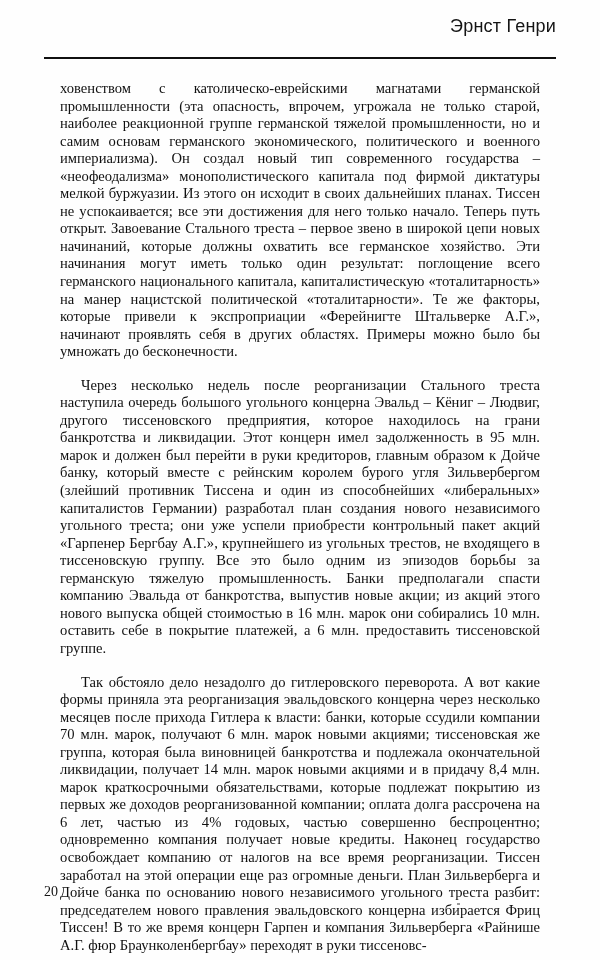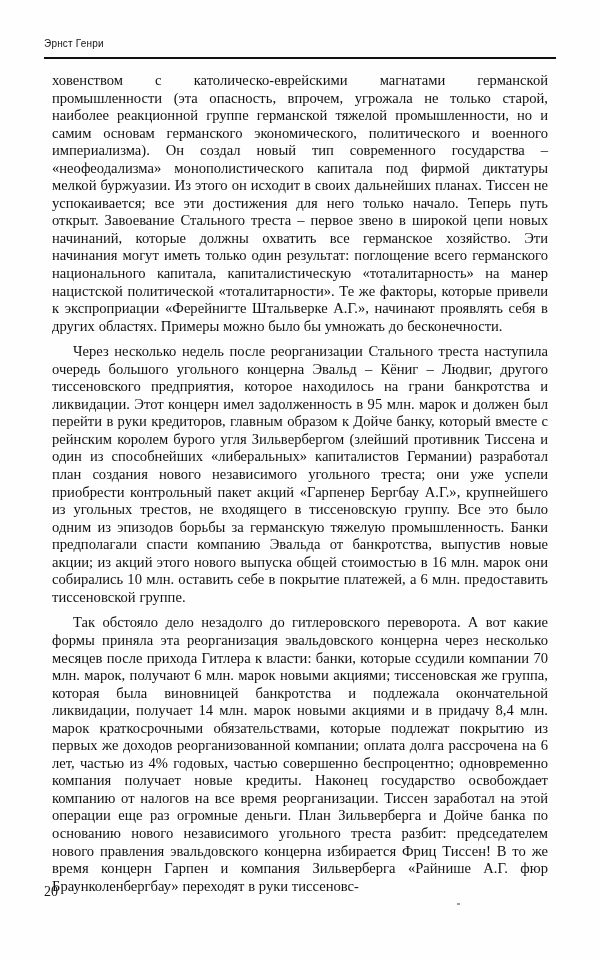--- a/index.html
+++ b/index.html
@@ -23,24 +23,25 @@
     top: 0;
     width: 600px;
     height: 960px;
     background: #fefefe;
   }
 
   
   .running-head {
     position: absolute;
     left: 44px;
-    top: 36px;
+    top: 18px;
     width: 512px;
+    text-align: right;
     font-family: "Liberation Sans", "DejaVu Sans", sans-serif;
-    font-size: 10px;
+    font-size: 18px;
     letter-spacing: 0.2px;
     color: #141414;
     line-height: 16px;
   }
 
   .head-rule {
     position: absolute;
     left: 44px;
     top: 57px;
     width: 512px;
@@ -50,21 +51,21 @@
 
   
   .text-column {
     position: absolute;
     left: 44px;
     top: 64px;
     width: 512px;
   }
 
   .para {
-    margin: 8px;
+    margin: 16px;
     text-align: justify;
     text-justify: inter-word;
     font-size: 14.6px;
     line-height: 17.55px;
     hyphens: manual;
     word-spacing: 0.1px;
   }
 
   .para.indent {
     text-indent: 21px;

